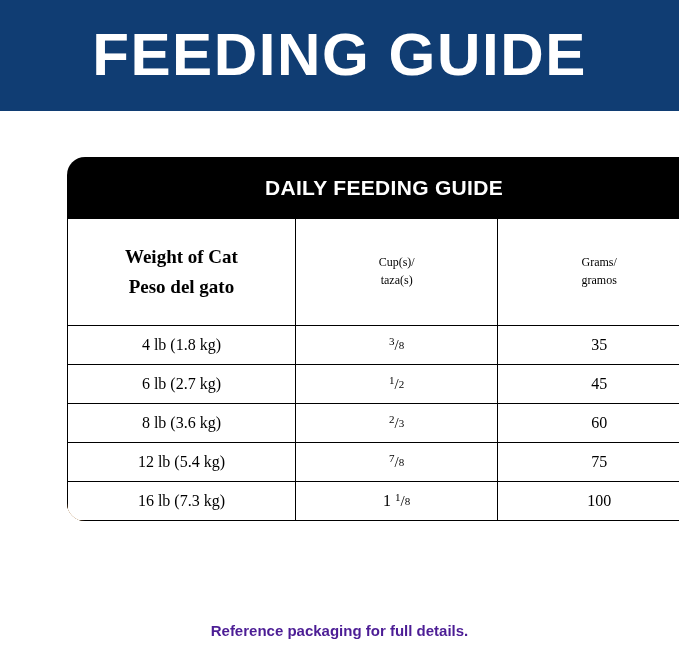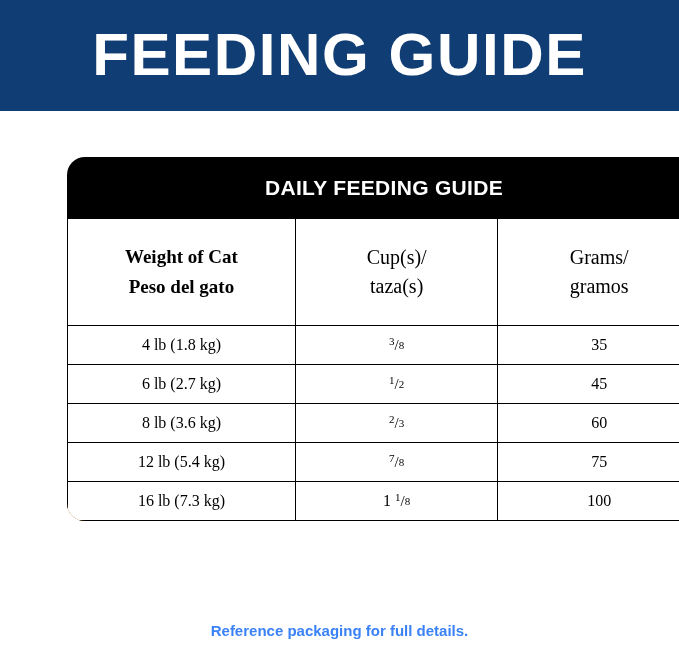--- a/index.html
+++ b/index.html
@@ -93,21 +93,21 @@
     padding: 2px 6px;
     font-size: 16px;
   }
 
   .th-weight {
     font-size: 19px;
     font-weight: bold;
     line-height: 1.55;
   }
   .th-sub {
-    font-size: 20px;
+    font-size: 12px;
     font-weight: normal;
     line-height: 1.45;
   }
 
   .frac {
     display: inline-block;
     font-size: 15px;
     line-height: 1;
   }
   .frac sup {
@@ -129,21 +129,21 @@
 
   
   .footnote {
     position: absolute;
     left: 0;
     top: 622px;
     width: 679px;
     text-align: center;
     font-size: 15px;
     font-weight: bold;
-    color: #3b82f6;
+    color: #4c1d95;
   }
 </style>
 </head>
 <body>
 
 <div class="page">
 
   <div class="banner">
     <div class="banner-title">FEEDING GUIDE</div>
   </div>

